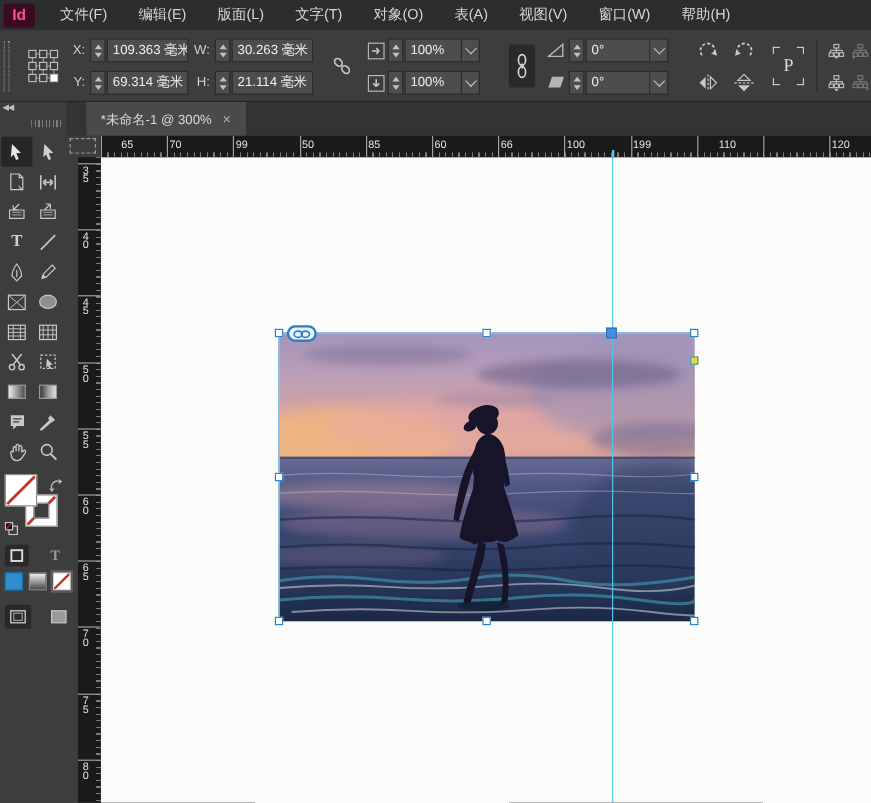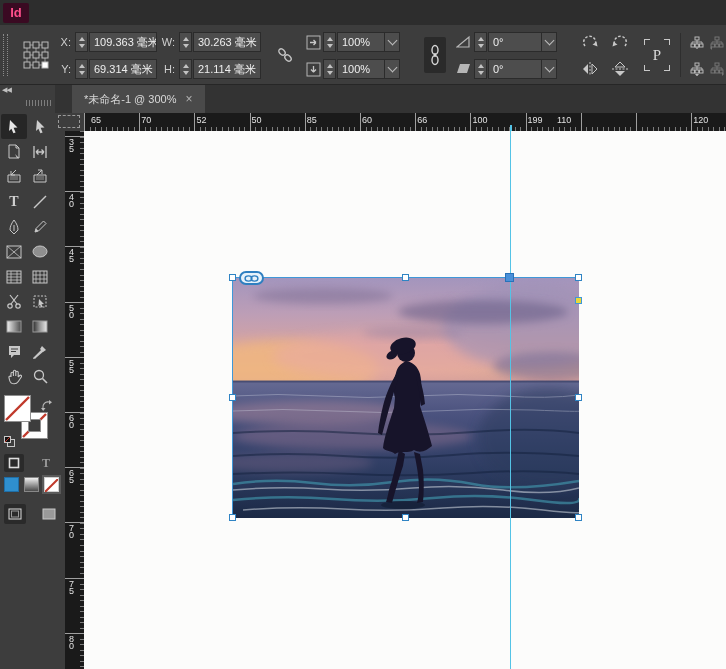--- a/index.html
+++ b/index.html
@@ -100,20 +100,31 @@
 .hdl.yellow{background:#e9d83a;border-color:#3f97d8}
 .linkbadge{position:absolute;left:6px;top:-7px;width:25px;height:14px;border:2px solid #2f7fc0;border-radius:8px;background:#e7f2fa;z-index:3;display:flex;align-items:center;justify-content:center}
 </style>
 </head>
 <body>
 
 <div class="app">
 
   <div class="menubar">
     <div class="logo">Id</div>
+    <nav class="menus">
+        <span>文件(F)</span>
+        <span>编辑(E)</span>
+        <span>版面(L)</span>
+        <span>文字(T)</span>
+        <span>对象(O)</span>
+        <span>表(A)</span>
+        <span>视图(V)</span>
+        <span>窗口(W)</span>
+        <span>帮助(H)</span>
+      </nav>
   </div>
 
   <div class="cpanel">
     <div class="cpgrip"></div>
 
     <svg class="proxy" width="26" height="28" viewBox="0 0 26 28">
       <g stroke="#9a9a9a" fill="none">
         <path d="M4,4 H22 M4,14 H22 M4,24 H22 M4,4 V24 M13,4 V24 M22,4 V24"></path>
       </g>
       <g stroke="#bcbcbc" fill="#3d3d3d">
@@ -549,39 +560,39 @@
         </div>
     </div>
   </div>
 
   <div class="corner">
       <div class="cornerbox"></div>
     </div>
   <div class="hruler">
     <i class="gtick" style="left:426px"></i>
   <i class="hmaj" style="left: 0px;"></i>
-      <b class="hlab" style="left: 7px;">65</b>
+      <b class="hlab" style="left: 17px;">65</b>
       <i class="hmaj" style="left: 55.2px;"></i>
       <b class="hlab" style="left: 57.2px;">70</b>
       <i class="hmaj" style="left: 110.4px;"></i>
-      <b class="hlab" style="left: 112.4px;">52</b>
+      <b class="hlab" style="left: 112.4px;">99</b>
       <i class="hmaj" style="left: 165.6px;"></i>
       <b class="hlab" style="left: 167.6px;">50</b>
       <i class="hmaj" style="left: 220.8px;"></i>
       <b class="hlab" style="left: 222.8px;">85</b>
       <i class="hmaj" style="left: 276px;"></i>
       <b class="hlab" style="left: 278px;">60</b>
       <i class="hmaj" style="left: 331.2px;"></i>
       <b class="hlab" style="left: 333.2px;">66</b>
       <i class="hmaj" style="left: 386.4px;"></i>
       <b class="hlab" style="left: 388.4px;">100</b>
       <i class="hmaj" style="left: 441.6px;"></i>
       <b class="hlab" style="left: 443.6px;">199</b>
       <i class="hmaj" style="left: 496.8px;"></i>
-      <b class="hlab" style="left: 473px; text-align: right;">110</b>
+      <b class="hlab" style="left: 515px; text-align: right;">110</b>
       <i class="hmaj" style="left: 552px;"></i>
       <b class="hlab" style="left: 554px; margin-top: 36px;">115</b>
       <i class="hmaj" style="left: 607.2px;"></i>
       <b class="hlab" style="left: 609.2px; text-align: center;">120</b>
     </div>
   <div class="gapstrip"></div>
   <div class="vruler">
       <i class="vmaj" style="top: 5px;"></i>
       <b class="vlab" style="top: 8px;">3
 5</b>

